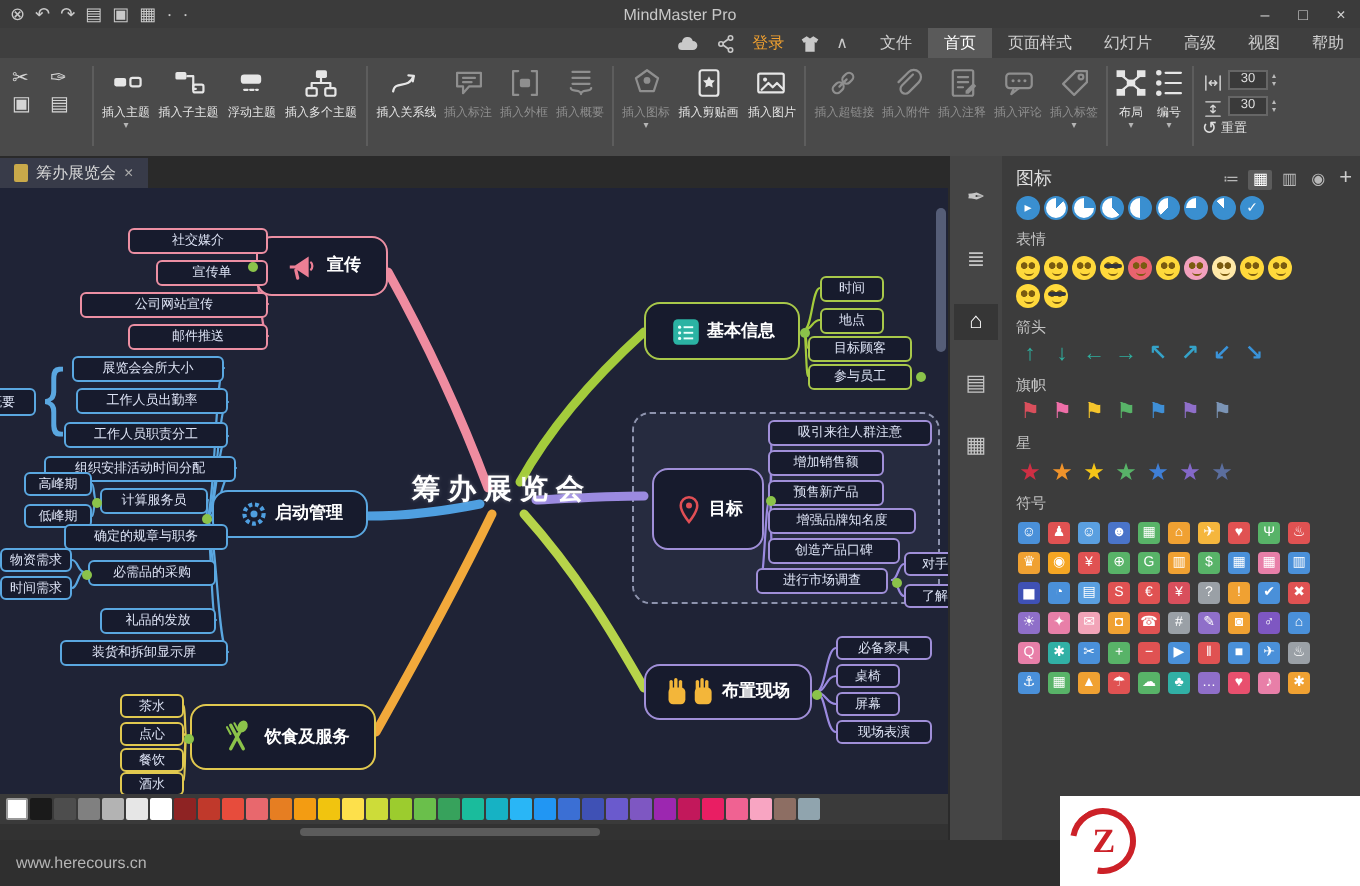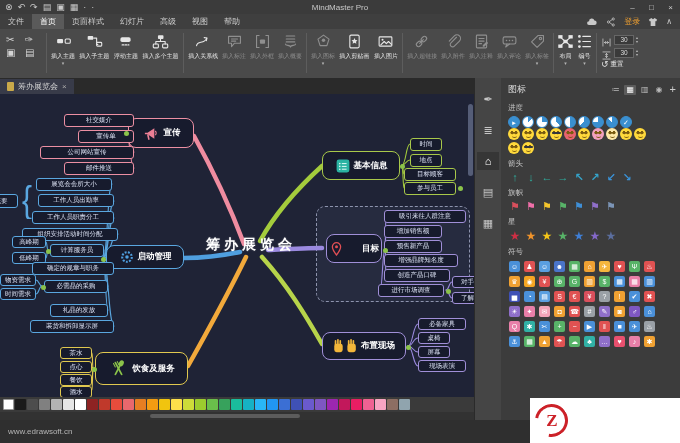--- a/index.html
+++ b/index.html
@@ -135,45 +135,45 @@
       </div>
     <div id="apptitle">MindMaster Pro</div>
     <div id="wincontrols">
         <span class="winbtn">–</span>
         <span class="winbtn">□</span>
         <span class="winbtn">×</span>
       </div>
   </div>
 
   <div id="menubar">
-    <div id="menus" style="display:flex">
-        <div class="menu">文件</div>
-        <div class="menu active">首页</div>
-        <div class="menu">页面样式</div>
-        <div class="menu">幻灯片</div>
-        <div class="menu">高级</div>
-        <div class="menu">视图</div>
-        <div class="menu">帮助</div>
-      </div>
     <div id="menuright">
       <span class="mr-ic"><svg viewBox="0 0 20 16" fill="currentColor">
             <path d="M5 13a3.2 3.2 0 010-6.4A4.6 4.6 0 0114 5.4 3.4 3.4 0 0114 13z"></path>
           </svg></span>
       <span class="mr-ic"><svg viewBox="0 0 20 20" fill="none" stroke="currentColor" stroke-width="1.6">
             <circle cx="5" cy="10" r="2.2"></circle>
             <circle cx="14.5" cy="4" r="2.2"></circle>
             <circle cx="14.5" cy="16" r="2.2"></circle>
             <path d="M7 9l5.5-4M7 11l5.5 4"></path>
           </svg></span>
       <span id="login">登录</span>
       <span class="mr-ic"><svg viewBox="0 0 20 18" fill="currentColor">
             <path d="M7 2l3 2 3-2 4.5 3-2 3.2-1.3-1V16H5.8V7.2l-1.3 1-2-3.2z"></path>
           </svg></span>
       <span class="mr-txt">∧</span>
     </div>
+    <div id="menus" style="display:flex">
+        <div class="menu">文件</div>
+        <div class="menu active">首页</div>
+        <div class="menu">页面样式</div>
+        <div class="menu">幻灯片</div>
+        <div class="menu">高级</div>
+        <div class="menu">视图</div>
+        <div class="menu">帮助</div>
+      </div>
   </div>
 
   <div id="ribbon">
       <div id="clipgrid">
         <span>✂</span>
         <span>✑</span>
         <span>▣</span>
         <span>▤</span>
       </div>
       <div class="rsep"></div>
@@ -461,21 +461,21 @@
             </div>
             <div class="node c-lime" style="left: 410px; top: 60px; width: 32px; height: 13px;">
               <span>地点</span>
             </div>
             <div class="node c-lime" style="left: 404px; top: 74px; width: 52px; height: 13px;">
               <span>目标顾客</span>
             </div>
             <div class="node c-lime" style="left: 404px; top: 88px; width: 52px; height: 13px;">
               <span>参与员工</span>
             </div>
-            <div class="node c-violet main" style="left: 326px; top: 140px; width: 56px; height: 29px; justify-content: space-between;">
+            <div class="node c-violet main" style="left: 326px; top: 140px; width: 56px; height: 41px;">
               <span class="nicon">
                 <svg width="15" height="16" viewBox="0 0 20 20">
                   <path d="M10 1.5a5.5 5.5 0 015.5 5.5c0 4-5.5 11-5.5 11S4.5 11 4.5 7A5.5 5.5 0 0110 1.5z" fill="none" stroke="#e04f55" stroke-width="1.7"></path>
                   <circle cx="10" cy="7" r="2" fill="#e04f55"></circle>
                 </svg>
               </span>
               <span>目标</span>
             </div>
             <div class="node c-violet" style="left: 384px; top: 116px; width: 82px; height: 13px;">
               <span>吸引来往人群注意</span>
@@ -684,34 +684,34 @@
           <span class="phicons">
               <span class="phic">≔</span>
               <span class="phic active">▦</span>
               <span class="phic">▥</span>
               <span class="phic">◉</span>
             </span>
           <span id="plusbtn">+</span>
         </div>
         <div id="sections">
             <div class="sect">
-              <div class="stitle">进度</div>
               <div class="irow">
                 <span class="prog full">▸</span>
                 <span class="prog" style="background: conic-gradient(rgb(58, 143, 208) 45deg, rgb(255, 255, 255) 0deg);"></span>
                 <span class="prog" style="background: conic-gradient(rgb(58, 143, 208) 90deg, rgb(255, 255, 255) 0deg);"></span>
                 <span class="prog" style="background: conic-gradient(rgb(58, 143, 208) 135deg, rgb(255, 255, 255) 0deg);"></span>
                 <span class="prog" style="background: conic-gradient(rgb(58, 143, 208) 180deg, rgb(255, 255, 255) 0deg);"></span>
                 <span class="prog" style="background: conic-gradient(rgb(58, 143, 208) 225deg, rgb(255, 255, 255) 0deg);"></span>
                 <span class="prog" style="background: conic-gradient(rgb(58, 143, 208) 270deg, rgb(255, 255, 255) 0deg);"></span>
                 <span class="prog" style="background: conic-gradient(rgb(58, 143, 208) 315deg, rgb(255, 255, 255) 0deg);"></span>
                 <span class="prog full">✓</span>
               </div>
             </div>
             <div class="sect">
+              <div class="stitle">表情</div>
               <div class="irow emoji">
                 <span class="emo" style="--fc: #ffd93b;"></span>
                 <span class="emo" style="--fc: #ffd93b;"></span>
                 <span class="emo" style="--fc: #ffd93b;"></span>
                 <span class="emo cool" style="--fc: #ffd93b;"></span>
                 <span class="emo" style="--fc: #e8636e;"></span>
                 <span class="emo" style="--fc: #ffd93b;"></span>
                 <span class="emo" style="--fc: #f2a0bd;"></span>
                 <span class="emo" style="--fc: #ffe9a8;"></span>
                 <span class="emo" style="--fc: #ffd93b;"></span>
@@ -821,21 +821,21 @@
                 <span class="sym" style="background: rgb(232, 127, 168);">♪</span>
                 <span class="sym" style="background: rgb(240, 161, 50);">✱</span>
               </div>
             </div>
           </div>
       </div>
     </div>
   </div>
 
   <div id="statusbar">
-    <span>www.edrawsoft.cn</span>
+    <span>www.herecours.cn</span>
   </div>
 
   <div id="watermark">
     <div class="wlogo">
         <span>Z</span>
       </div>
   </div>
 </div>
 
 </body></html>

